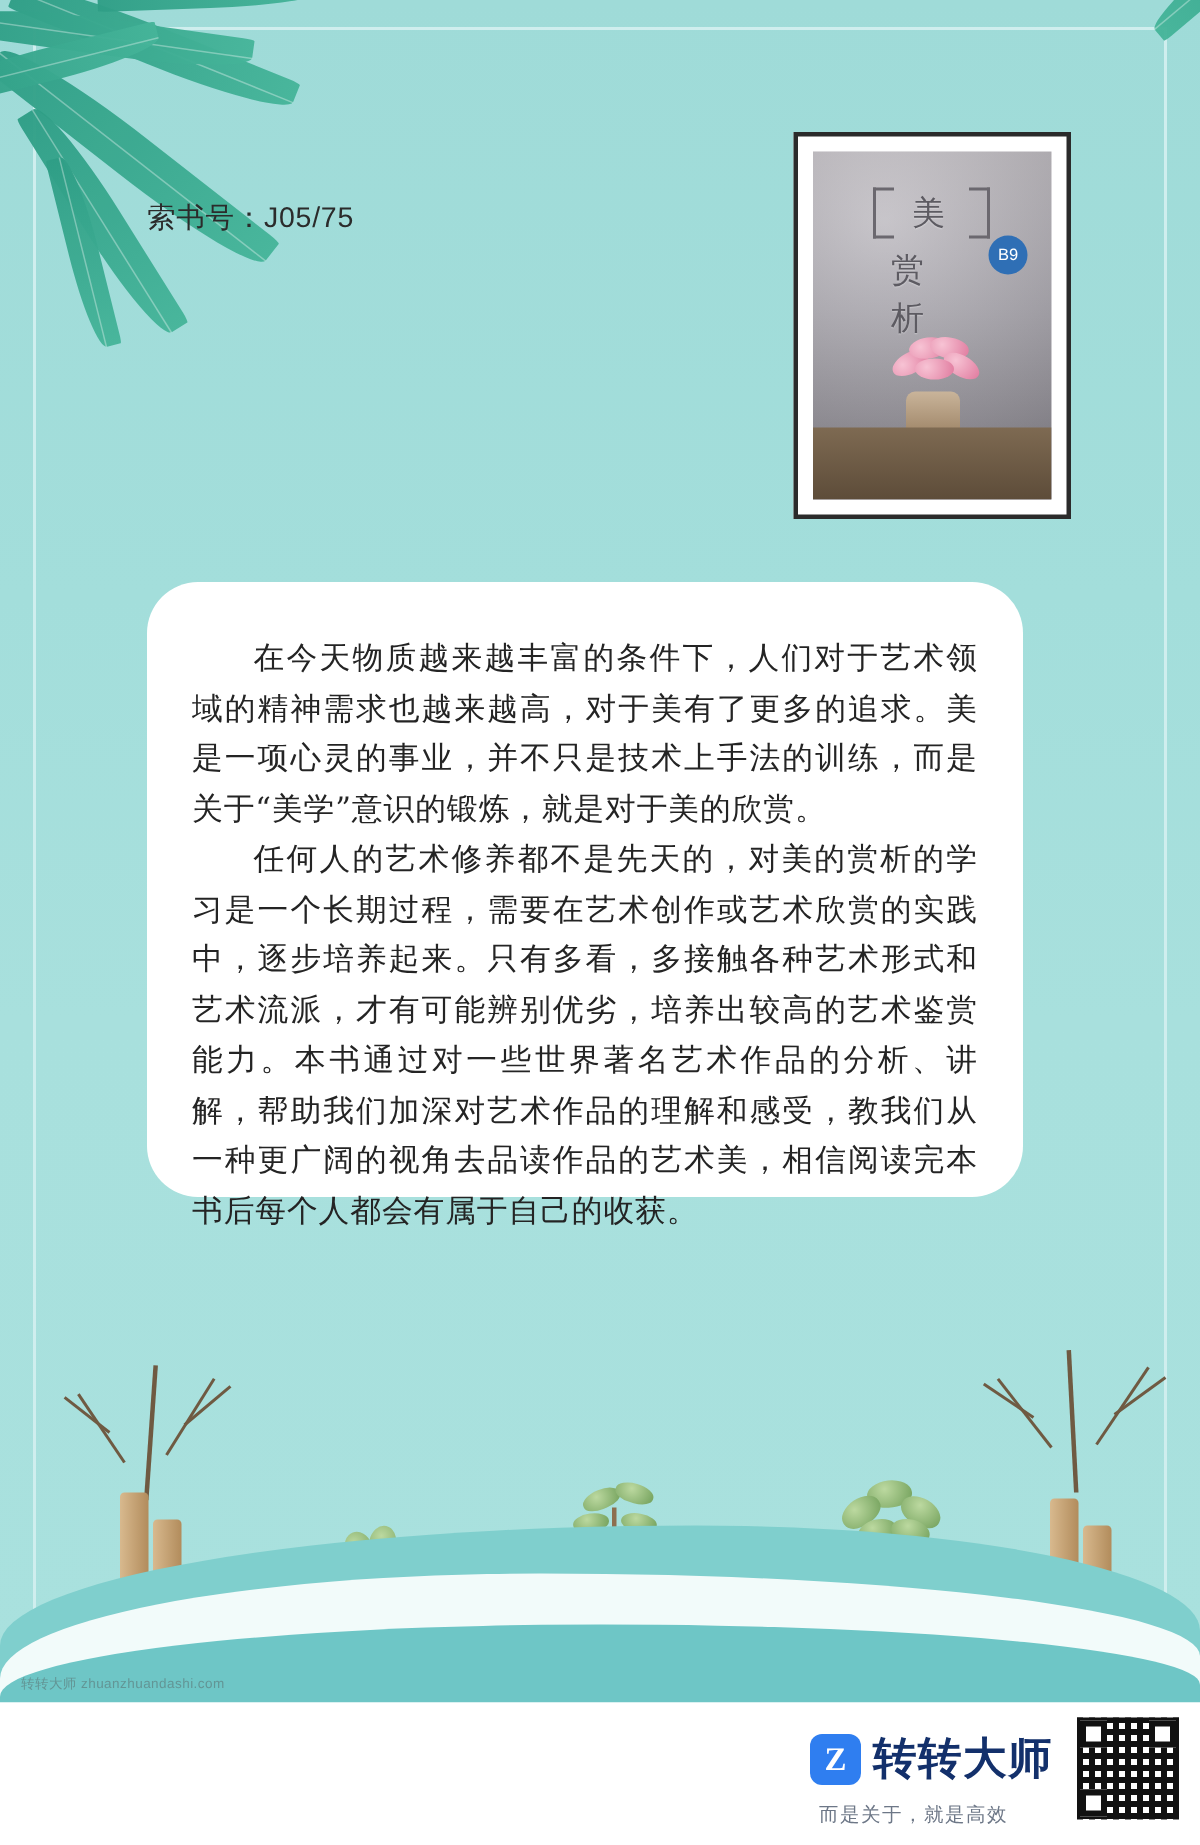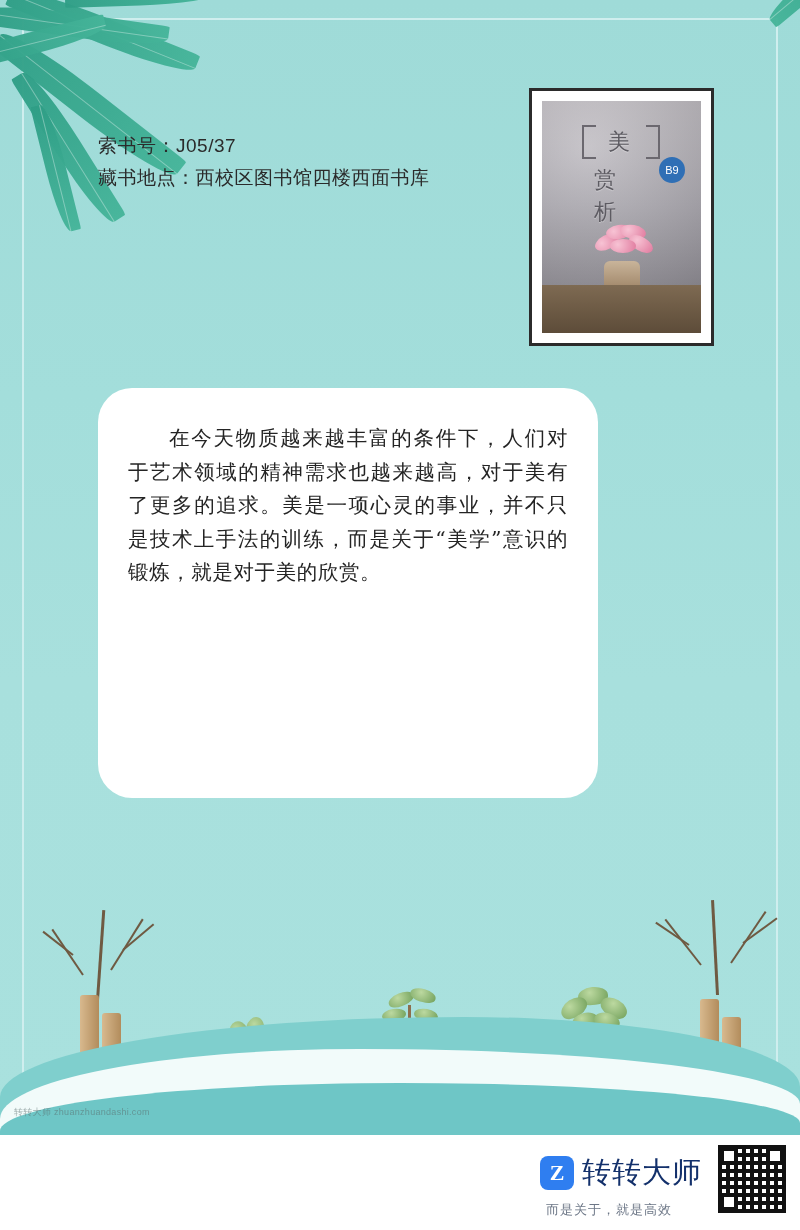--- a/index.html
+++ b/index.html
@@ -136,21 +136,21 @@
   #ph-table{
     position:absolute; left:0; right:0; bottom:0; height:48px;
     background: linear-gradient(180deg,#7e6a52,#5d4c39);
   }
 
   
   #text-card {
     position: absolute;
     left: 98px;
     top: 388px;
-    width: 500px;
+    width: 584px;
     height: 410px;
     background: #ffffff;
     border-radius: 34px;
     box-sizing: border-box;
     padding: 34px 30px 20px 30px;
   }
   .body-p {
     margin: 0;
     font-family: "DejaVu Serif", serif;
     font-size: 20.5px;
@@ -210,21 +210,21 @@
     border-radius: 3px;
   }
   .branch{
     position:absolute;
     background:#6f5a42;
     transform-origin: bottom center;
   }
 
   
   #poster-watermark {
-    position:absolute; left:14px; bottom:16px;
+    position:absolute; left:14px; bottom:6px;
     font-size:9px; color:rgba(90,110,110,.55);
     letter-spacing:.3px;
   }
 
   
   #footer {
     position:absolute; left:0; top:1135px; width:800px; height:95px;
     background:#ffffff;
   }
   #brand {
@@ -232,21 +232,21 @@
     display:flex; align-items:center; gap:8px;
   }
   #brand-logo{
     width:34px;height:34px;border-radius:8px;
     background:#2f7ef0;
     color:#fff; font-size:22px; font-weight:bold;
     display:flex;align-items:center;justify-content:center;
     font-family:"Liberation Serif", serif;
   }
   #brand-name{
-    font-size:29px; color:#13306b; font-weight:normal; letter-spacing:1px;
+    font-size:29px; color:#13306b; font-weight:bold; letter-spacing:1px;
   }
   #brand-tagline{
     position:absolute; left:546px; top:66px;
     font-size:13px; color:#6d7787; letter-spacing:1px;
   }
   #qr {
     position:absolute; left:718px; top:1145px;
     width:68px;height:68px;
     background:
       repeating-linear-gradient(0deg,#111 0 4px,transparent 4px 8px),
@@ -279,24 +279,21 @@
   </div>
 
   <div id="palm-topright">
     <div class="leaf" style="right:20px; top:30px; width:200px; height:24px; transform:rotate(160deg); transform-origin:100% 50%;"></div>
 
     <div class="leaf" style="right:50px; top:60px; width:150px; height:20px; transform:rotate(140deg); transform-origin:100% 50%;"></div>
   </div>
 
   <div id="header-block">
     <div class="meta-row">
-      <span>索书号：</span><span>J05/37</span>
-    </div>
-    <div class="meta-row">
-      <span>藏书地点：</span><span>西校区图书馆四楼西面书库</span>
+      <span>索书号：</span><span>J05/75</span>
     </div>
   </div>
 
   <div id="photo-frame">
     <div id="photo-inner">
       <div class="wall-shadow"></div>
 
       <div id="ph-bracket-l" style="left:40px; top:24px;"></div>
       <div id="ph-bracket-r" style="left:104px; top:24px;"></div>
       <div class="ph-char" style="left:66px; top:26px;">美</div>
@@ -312,20 +309,21 @@
         <div class="petal" style="left:38px; top:18px; transform:rotate(30deg);"></div>
         <div class="petal" style="left:20px; top:20px; transform:rotate(0deg);"></div>
       </div>
       <div id="ph-vase"></div>
       <div id="ph-table"></div>
     </div>
   </div>
 
   <div id="text-card">
     <p class="body-p">在今天物质越来越丰富的条件下，人们对于艺术领域的精神需求也越来越高，对于美有了更多的追求。美是一项心灵的事业，并不只是技术上手法的训练，而是关于“美学”意识的锻炼，就是对于美的欣赏。</p>
+    <p class="body-p">任何人的艺术修养都不是先天的，对美的赏析的学习是一个长期过程，需要在艺术创作或艺术欣赏的实践中，逐步培养起来。只有多看，多接触各种艺术形式和艺术流派，才有可能辨别优劣，培养出较高的艺术鉴赏能力。本书通过对一些世界著名艺术作品的分析、讲解，帮助我们加深对艺术作品的理解和感受，教我们从一种更广阔的视角去品读作品的艺术美，相信阅读完本书后每个人都会有属于自己的收获。</p>
   </div>
 
   <div id="bottom-deco">
 
     <div class="plant" style="left:52px; width:90px; height:200px;">
       <div class="branch" style="left:44px; bottom:95px; width:3px; height:90px; transform:rotate(4deg);"></div>
       <div class="branch" style="left:30px; bottom:120px; width:2px; height:55px; transform:rotate(-34deg);"></div>
       <div class="branch" style="left:58px; bottom:125px; width:2px; height:60px; transform:rotate(32deg);"></div>
       <div class="branch" style="left:20px; bottom:140px; width:2px; height:38px; transform:rotate(-52deg);"></div>
       <div class="branch" style="left:70px; bottom:145px; width:2px; height:40px; transform:rotate(50deg);"></div>

